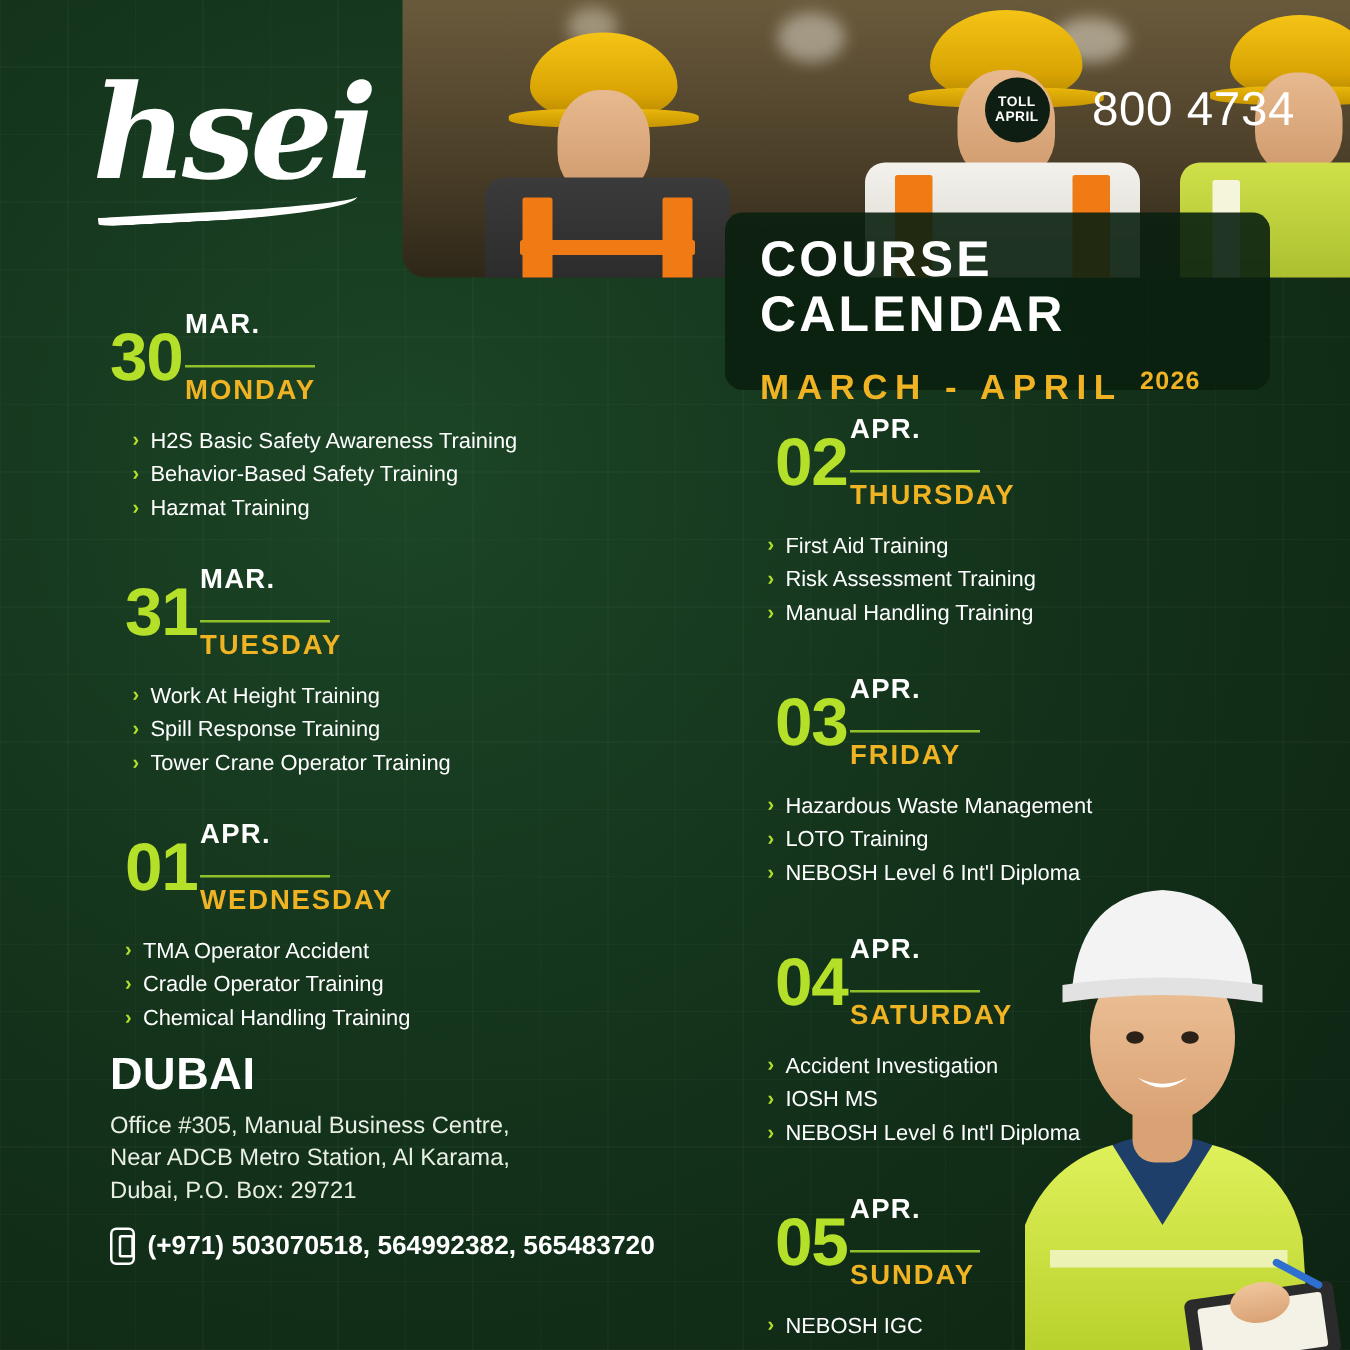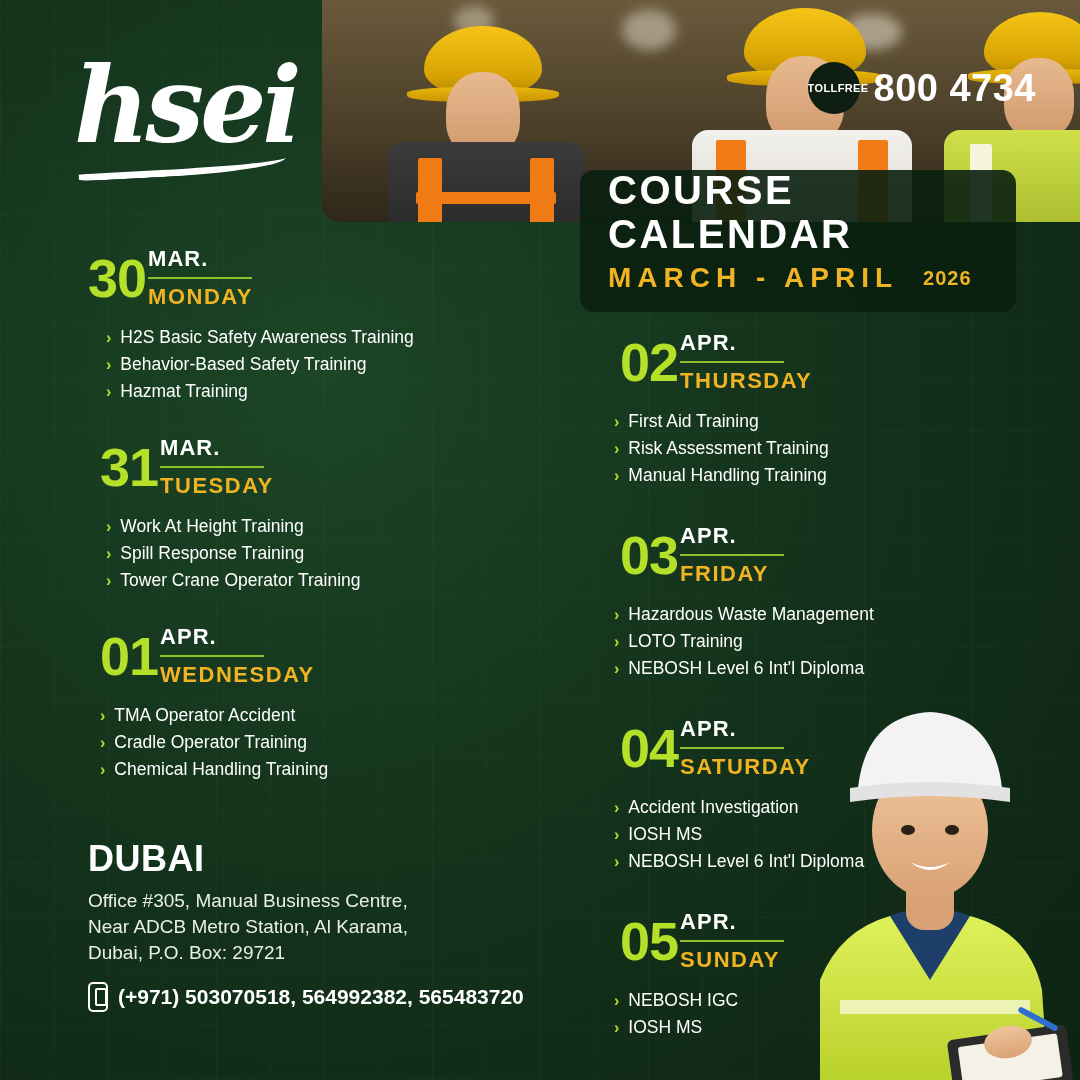--- a/index.html
+++ b/index.html
@@ -55,25 +55,25 @@
 
   
   .tollfree {
     position: absolute; right: 44px; top: 62px;
     display: flex; align-items: center; gap: 14px;
     z-index: 6;
   }
   .tollfree .badge {
     width: 52px; height: 52px; border-radius: 50%;
     background: #0f1e12; color: #fff;
-    display: flex; flex-direction: row; align-items: center; justify-content: flex-start;
+    display: flex; flex-direction: column; align-items: center; justify-content: center;
     font-size: 11px; font-weight: 700; line-height: 12px; letter-spacing: .4px;
   }
   .tollfree .num {
-    color: #ffffff; font-size: 38px; font-weight: 700; letter-spacing: .5px;
+    color: #ffffff; font-size: 38px; font-weight: 400; letter-spacing: .5px; margin-left: 20px;
   }
 
   
   .logo {
     position: absolute; left: 74px; top: 58px; z-index: 6;
     color: #fff;
   }
   .logo-text {
     font-family: "DejaVu Serif", serif;
     font-style: italic; font-weight: 700; font-size: 104px;
@@ -84,30 +84,30 @@
     border-bottom: 7px solid #ffffff;
     border-radius: 0 0 60% 10%;
     transform: rotate(-3deg);
   }
 
   
   .title-card {
     position: absolute; left: 580px; top: 170px; width: 436px; height: 142px;
     background: rgba(10,32,16,0.90);
     border-radius: 14px;
-    padding: 0 24px 14px 28px;
+    padding: 18px 24px 14px 28px;
     z-index: 7;
   }
   .title-card .l1, .title-card .l2 {
     color: #ffffff; font-weight: 800; font-size: 40px; line-height: 40px;
     letter-spacing: 2.5px;
   }
   .title-card .l2 { margin-top: 4px; }
   .title-card .sub {
-    margin-top: 8px; display: flex; align-items: center; gap: 25px;
+    margin-top: 22px; display: flex; align-items: flex-start; gap: 14px;
   }
   .title-card .months {
     color: #f0b323; font-weight: 800; font-size: 28px; letter-spacing: 6px;
   }
   .title-card .year {
     color: #f0b323; font-weight: 800; font-size: 20px; letter-spacing: 1px;
   }
 
   
   .col-left { position: absolute; left: 88px; top: 246px; width: 460px; }
@@ -115,21 +115,21 @@
 
   .day-block { margin-bottom: 30px; }
   .day-head { display: flex; align-items: center; gap: 2px; }
   .day-num {
     font-size: 54px; font-weight: 800; color: #b4e02a; letter-spacing: -1px;
     line-height: 50px;
   }
   .day-mw { display: flex; flex-direction: column; }
   .day-month {
     color: #ffffff; font-weight: 700; font-size: 22px; letter-spacing: 1px;
-    border-bottom: 2px solid #8fbf2a; padding-bottom: 5px; width: fit-content;
+    border-bottom: 2px solid #8fbf2a; padding-bottom: 20px; width: fit-content;
     min-width: 104px;
   }
   .day-weekday {
     color: #f0b323; font-weight: 800; font-size: 22px; letter-spacing: 1.5px;
     margin-top: 5px;
   }
   .courses { margin-top: 14px; margin-left: 18px; }
   .course {
     display: flex; align-items: center; gap: 9px;
     color: #ffffff; font-size: 17.5px; line-height: 27px; font-weight: 400;
@@ -202,21 +202,21 @@
   </div>
 
   <div class="logo">
     <div class="logo-text">hsei</div>
     <div class="logo-swoosh"></div>
   </div>
 
   <div class="tollfree">
     <div class="badge">
       <span>TOLL</span>
-      <span>FREE</span>
+      <span>APRIL</span>
     </div>
     <div class="num">800 4734</div>
   </div>
 
   <div class="title-card">
     <div class="l1">COURSE</div>
     <div class="l2">CALENDAR</div>
     <div class="sub">
       <span class="months">MARCH - APRIL</span>
       <span class="year">2026</span>

